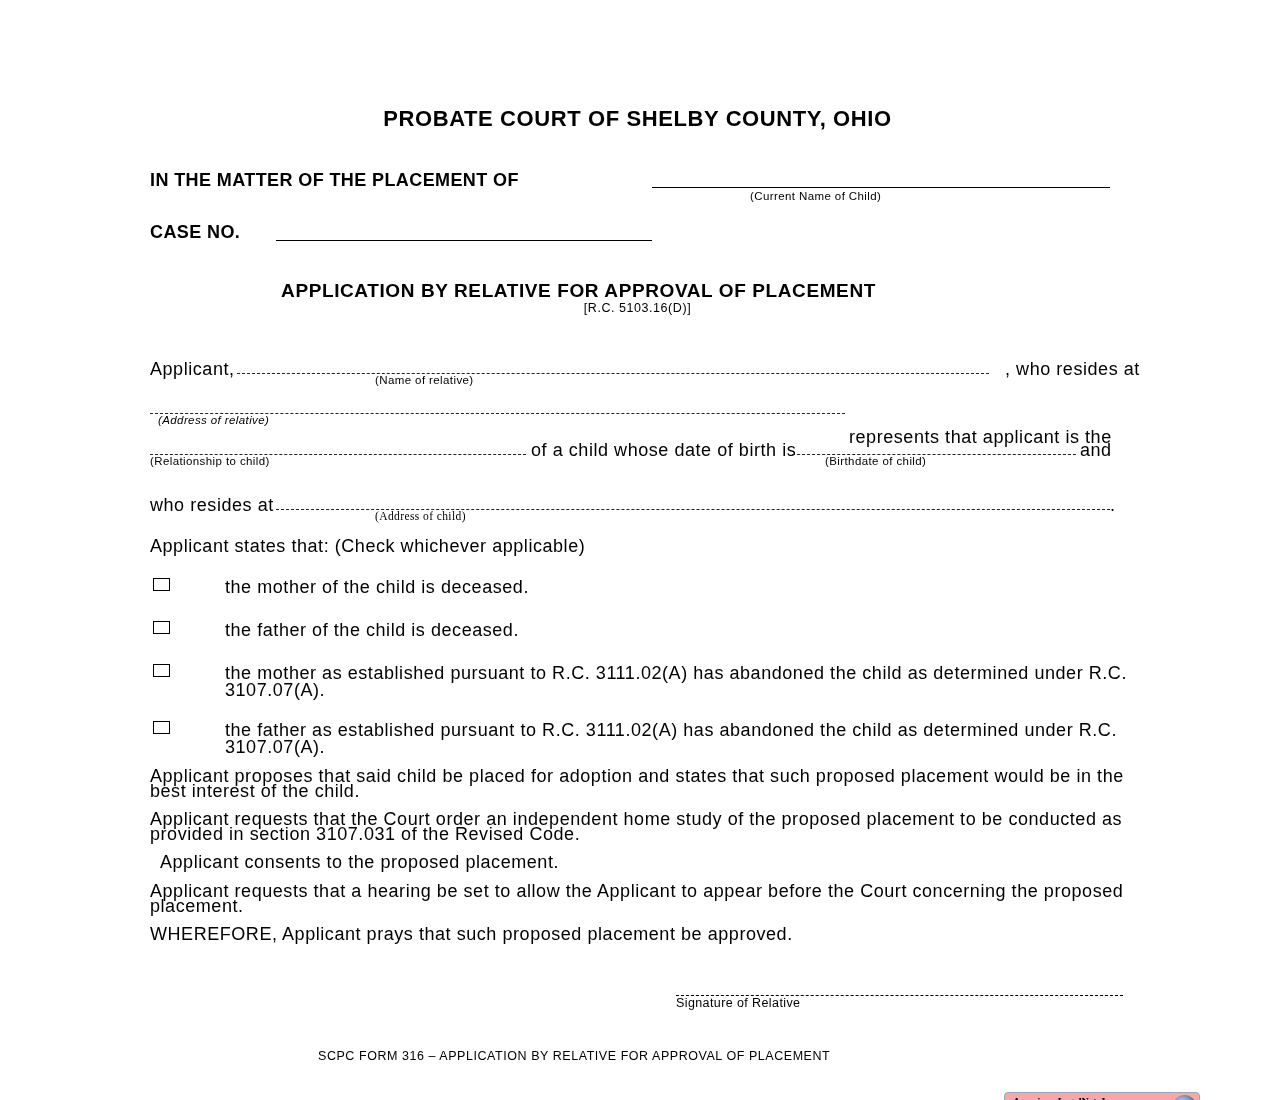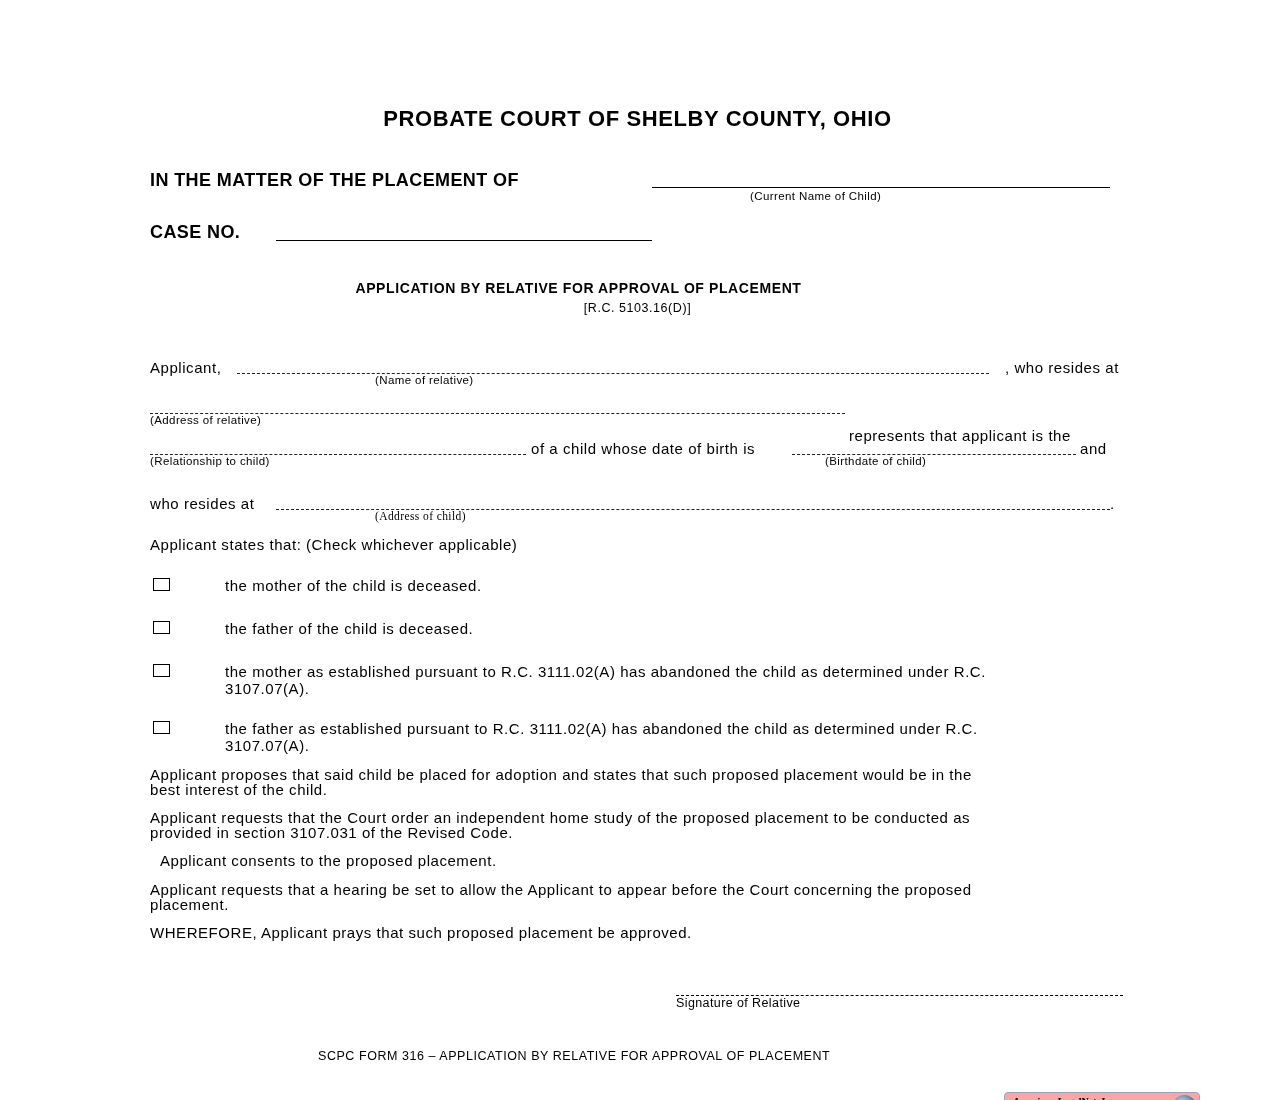--- a/index.html
+++ b/index.html
@@ -1,20 +1,20 @@
 <!DOCTYPE html>
 <html><head>
   <meta charset="utf-8">
   <style>
     html, body { margin: 0; padding: 0; background: #ffffff; }
     body { width: 1275px; height: 1100px; position: relative; overflow: hidden; color: #000; font-family: "Liberation Sans", sans-serif; }
     .abs { position: absolute; white-space: nowrap; }
     .title { font-weight: bold; font-size: 22px; letter-spacing: 0.6px; }
     .hdr { font-weight: bold; font-size: 18px; letter-spacing: 0.4px; }
-    .body { font-size: 15px; letter-spacing: 0.55px; }
+    .body { font-size: 18px; letter-spacing: 0.55px; }
     .cap { font-size: 11.5px; letter-spacing: 0.4px; }
     .line { position: absolute; border-bottom: 1px solid #000; height: 0; }
     .dline { position: absolute; height: 0; border-bottom: 1px dashed #222; }
     .cb { position: absolute; width: 15px; height: 11px; border: 1px solid #000; background: #fff; }
     .badge { position: absolute; left: 1004px; top: 1092px; width: 194px; height: 28px; border: 1px solid #9aa6b8; border-radius: 4px; background: #fca5a5; }
     .badge .co { position: absolute; left: 8px; top: 3px; font-family: "Liberation Serif", serif; font-weight: bold; font-size: 10px; }
     .badge .url { position: absolute; left: 8px; top: 14px; font-family: "Liberation Serif", serif; font-size: 10px; color: #1a3fb0; text-decoration: underline; }
     .badge .globe { position: absolute; right: 3px; top: 2px; width: 23px; height: 23px; border-radius: 50%; background: radial-gradient(circle at 40% 40%, #d9e6f2 0%, #7a95b3 45%, #223a55 100%); }
   </style>
 </head>
@@ -22,31 +22,31 @@
 
 <div class="abs title" style="left:0;width:1275px;text-align:center;top:98px;margin-top:8px;">PROBATE COURT OF SHELBY COUNTY, OHIO</div>
 
 <div class="abs hdr" style="left:150px;top:170px;">IN THE MATTER OF THE PLACEMENT OF</div>
 <div class="line" style="left:652px;top:187px;width:458px;"></div>
 <div class="abs cap" style="left:750px;top:190px;">(Current Name of Child)</div>
 
 <div class="abs hdr" style="left:150px;top:222px;">CASE NO.</div>
 <div class="line" style="left:276px;top:240px;width:376px;"></div>
 
-<div class="abs title" style="left:0;width:1157px;text-align:center;top:280px;font-size:14px;">APPLICATION BY RELATIVE FOR APPROVAL OF PLACEMENT</div>
+<div class="abs title" style="left:0;width:1157px;text-align:center;top:280px;font-size:19px;">APPLICATION BY RELATIVE FOR APPROVAL OF PLACEMENT</div>
 <div class="abs body" style="left:0;width:1275px;text-align:center;top:301px;font-size:12.5px;">[R.C. 5103.16(D)]</div>
 
 <div class="abs body" style="left:150px;top:359px;">Applicant,</div>
 <div class="dline" style="left:237px;top:373px;width:752px;"></div>
 <div class="abs body" style="left:987px;top:359px;margin-left:18px;">, who resides at</div>
 <div class="abs cap" style="left:375px;top:374px;">(Name of relative)</div>
 
 <div class="dline" style="left:150px;top:413px;width:695px;"></div>
 <div class="abs body" style="left:849px;top:399px;margin-top:28px;">represents that applicant is the</div>
-<div class="abs cap" style="left:150px;top:414px;">(Address of relative)</div>
+<div class="abs cap" style="left:158px;top:414px;font-style:italic;">(Address of relative)</div>
 
 <div class="dline" style="left:150px;top:454px;width:376px;"></div>
 <div class="abs body" style="left:531px;top:440px;">of a child whose date of birth is</div>
 <div class="dline" style="left:792px;top:454px;width:284px;"></div>
 <div class="abs body" style="left:1080px;top:440px;">and</div>
 <div class="abs cap" style="left:150px;top:455px;">(Relationship to child)</div>
 <div class="abs cap" style="left:825px;top:455px;">(Birthdate of child)</div>
 
 <div class="abs body" style="left:150px;top:495px;">who resides at</div>
 <div class="dline" style="left:276px;top:509px;width:834px;"></div>

